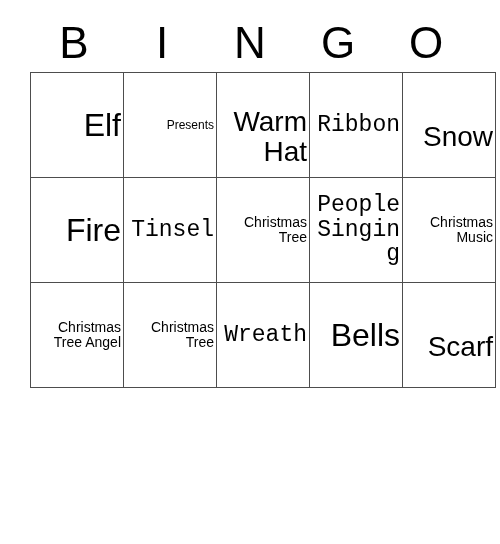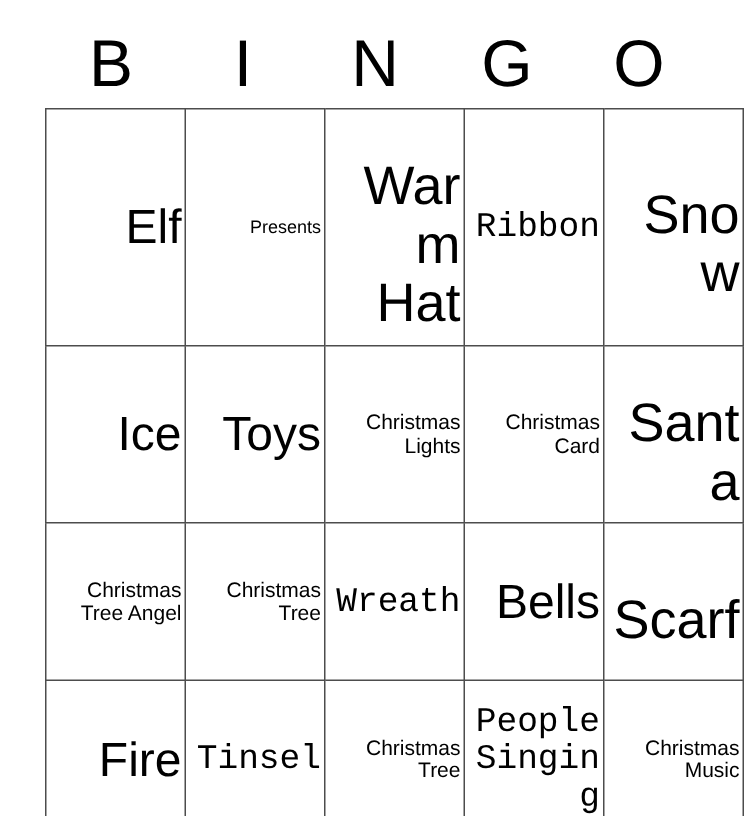--- a/index.html
+++ b/index.html
@@ -58,21 +58,21 @@
   }
   .cell-text {
     display: block;
     line-height: 1.08;
     word-wrap: break-word;
     color: #000;
   }
 
   
   .fs-xl  { font-size: 32px; }
-  .fs-lg  { font-size: 36px; margin-top: 24px; }
+  .fs-lg  { font-size: 28px; margin-top: 24px; }
   .fs-md  { font-size: 23px; font-family: Liberation Mono, monospace; }
   .fs-sm  { font-size: 12px; }
   .fs-xs  { font-size: 14px; }
 </style>
 </head>
 <body>
 
 <div id="bingo-card">
 
   <div class="header-row">
@@ -97,65 +97,48 @@
           </td>
         <td>
             <span class="cell-text fs-md">Ribbon</span>
           </td>
         <td>
             <span class="cell-text fs-lg">Snow</span>
           </td>
       </tr>
       <tr>
         <td>
-            <span class="cell-text fs-xl">Ice</span>
+            <span class="cell-text fs-xl">Fire</span>
           </td>
         <td>
-            <span class="cell-text fs-xl">Toys</span>
+            <span class="cell-text fs-md">Tinsel</span>
           </td>
         <td>
-            <span class="cell-text fs-xs">Christmas Lights</span>
+            <span class="cell-text fs-xs">Christmas Tree</span>
           </td>
         <td>
-            <span class="cell-text fs-xs">Christmas Card</span>
+            <span class="cell-text fs-md">People Singing</span>
           </td>
         <td>
-            <span class="cell-text fs-lg">Santa</span>
+            <span class="cell-text fs-xs">Christmas Music</span>
           </td>
       </tr>
       <tr>
         <td>
             <span class="cell-text fs-xs">Christmas Tree Angel</span>
           </td>
         <td>
             <span class="cell-text fs-xs">Christmas Tree</span>
           </td>
         <td>
             <span class="cell-text fs-md">Wreath</span>
           </td>
         <td>
             <span class="cell-text fs-xl">Bells</span>
           </td>
         <td>
             <span class="cell-text fs-lg">Scarf</span>
           </td>
       </tr>
-      <tr>
-        <td>
-            <span class="cell-text fs-xl">Fire</span>
-          </td>
-        <td>
-            <span class="cell-text fs-md">Tinsel</span>
-          </td>
-        <td>
-            <span class="cell-text fs-xs">Christmas Tree</span>
-          </td>
-        <td>
-            <span class="cell-text fs-md">People Singing</span>
-          </td>
-        <td>
-            <span class="cell-text fs-xs">Christmas Music</span>
-          </td>
-      </tr>
     </tbody>
   </table>
 
 </div>
 
 </body></html>

